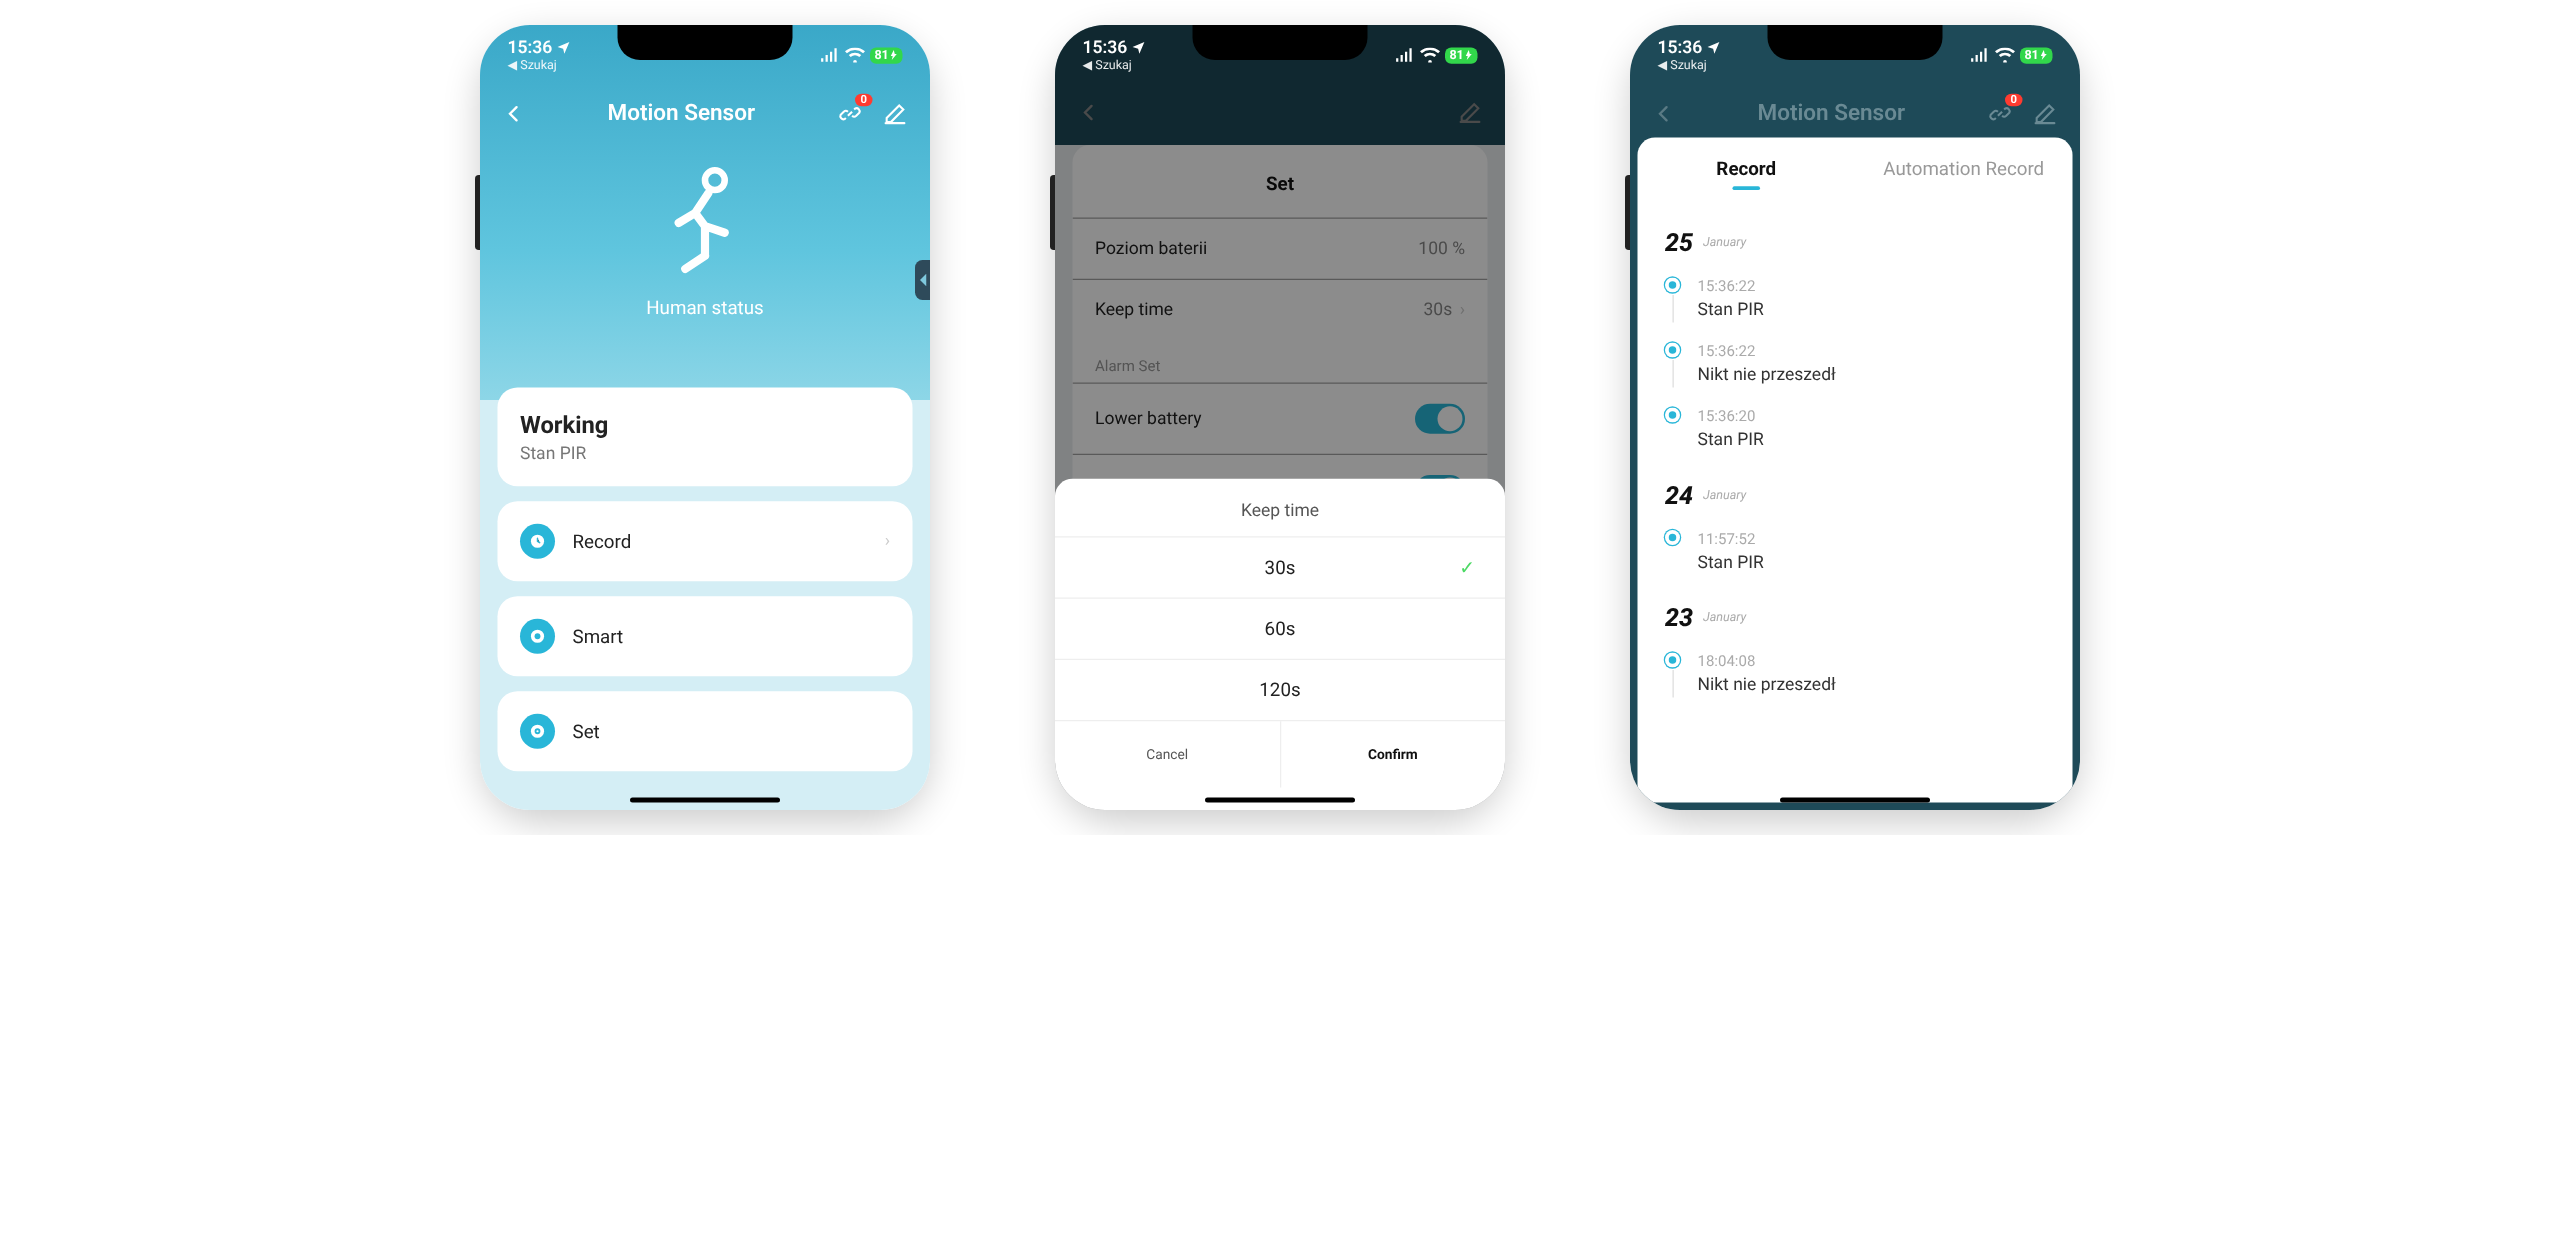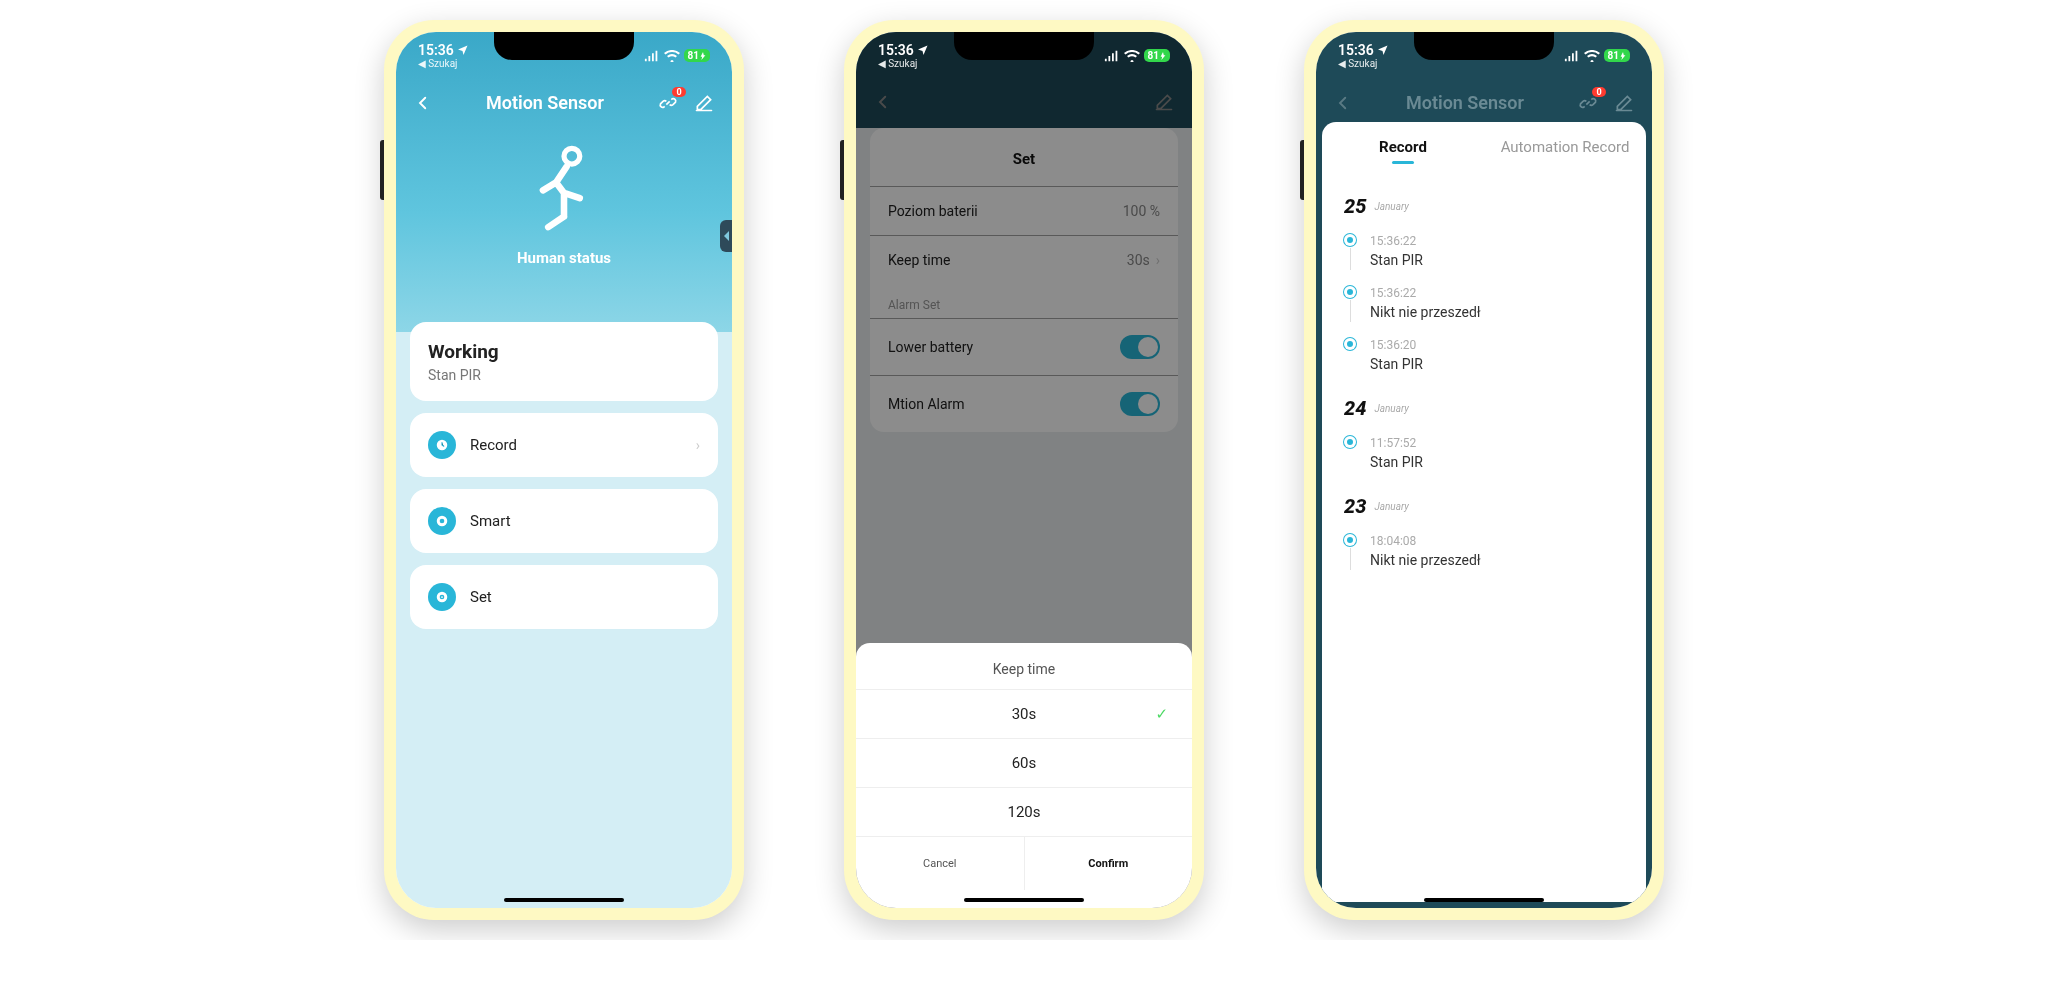--- a/index.html
+++ b/index.html
@@ -7,24 +7,24 @@
     background: #fff;
     font-family: -apple-system, BlinkMacSystemFont, "Segoe UI", Roboto, sans-serif;
     display: flex;
     gap: 100px;
     justify-content: center;
     align-items: flex-start;
     padding: 20px 40px;
   }
   .phone {
     width: 360px;
-    height: 900px;
-    background: #fef9c3;
+    height: 628px;
+    background: #fca5a5;
     border-radius: 50px;
-    padding: 12px;
+    padding: 0;
     position: relative;
     box-shadow: 0 10px 30px rgba(0,0,0,0.2);
   }
   .phone::after {
     content:"";
     position:absolute;
     left:-4px; top:120px; width:4px; height:60px;
     background:#222; border-radius:3px 0 0 3px;
   }
   .screen {
@@ -81,21 +81,21 @@
   .badge {
     position:absolute; top:-6px; right:-8px;
     background:#ff3b30; color:#fff; font-size:9px; font-weight:700;
     border-radius:8px; padding:0 4px; min-width:14px; text-align:center;
   }
   .icon-wrap { position:relative; }
   .hero {
     display:flex; flex-direction:column; align-items:center;
     margin-top:30px;
   }
-  .hero-label { margin-top:14px; font-size:15px; font-weight:700; }
+  .hero-label { margin-top:14px; font-size:15px; font-weight:400; }
   .side-tab {
     position:absolute; right:-2px; top:188px;
     width:14px; height:32px; background:#2e4a5a;
     border-radius:6px 0 0 6px;
     display:flex; align-items:center; justify-content:center;
   }
   .content1 {
     position:absolute; top:300px; left:0; right:0; bottom:0;
     background:#d4eef5;
     padding: 0 14px;

